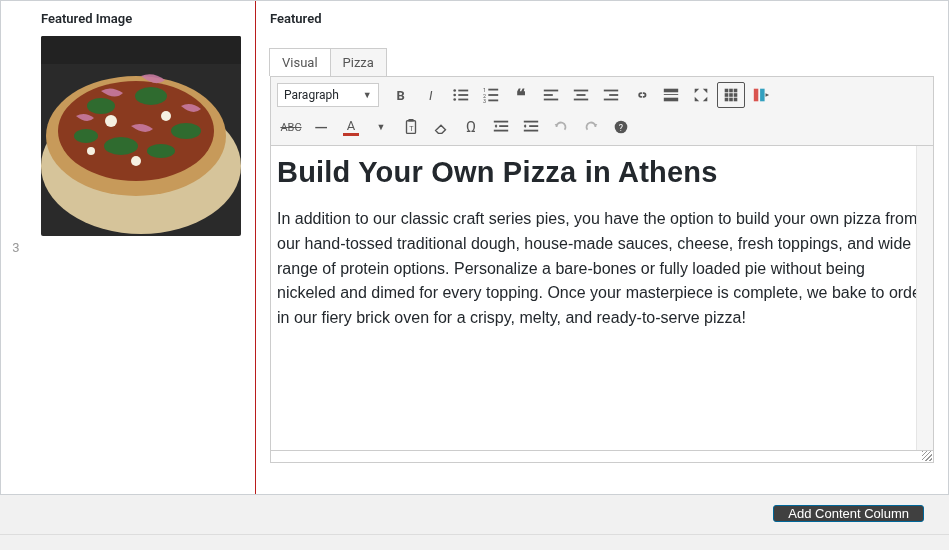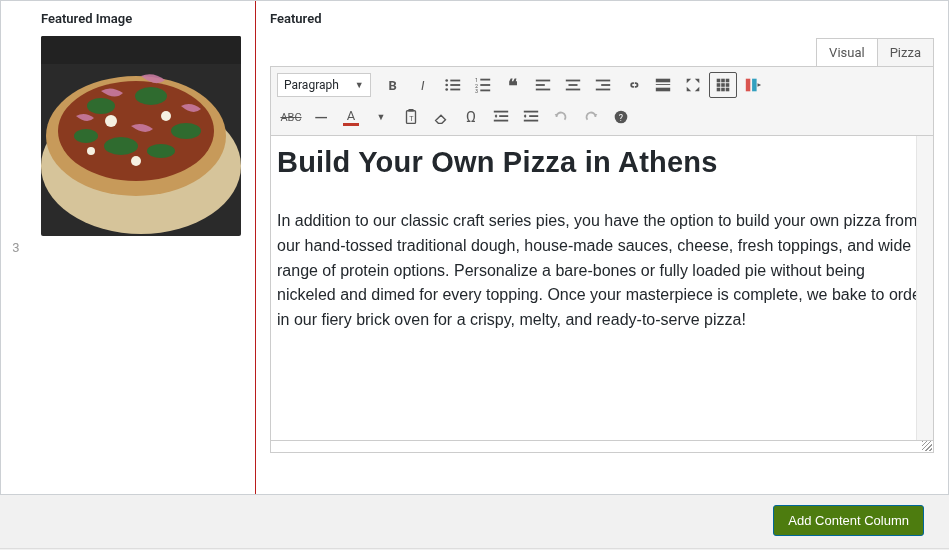--- a/index.html
+++ b/index.html
@@ -4,38 +4,38 @@
 <style>
 *{box-sizing:border-box;margin:0;padding:0}
 body{font-family:-apple-system,BlinkMacSystemFont,"Segoe UI",Roboto,sans-serif;font-size:13px;color:#23282d;background:#f1f1f1;width:949px;height:550px;overflow:hidden}
 .wrap{display:flex;border:1px solid #ccd0d4;background:#fff;margin:0 0 0 0;height:495px}
 .idx{width:30px;display:flex;align-items:center;justify-content:center;color:#999;font-size:13px}
 .col-left{width:225px;border-right:1px solid #b91c1c;padding:10px}
 .col-right{flex:1;padding:10px 14px}
 .label{font-weight:600;color:#23282d;margin-bottom:10px}
 .thumb{width:200px;height:200px;border-radius:2px;overflow:hidden}
 .thumb svg{width:100%;height:100%;display:block}
-.tabs{display:flex;justify-content:flex-end;margin-top:12px}
+.tabs{display:flex;margin-top:22px}
 .tab{border:1px solid #ccc;border-bottom:none;padding:6px 12px;background:#f5f5f5;color:#555;font-size:13px;cursor:pointer;margin-left:-1px}
 .tab.active{background:#fff;color:#555}
 .toolbar{border:1px solid #ccc;background:#f5f5f5;padding:2px 6px}
 .trow{display:flex;align-items:center;gap:2px;padding:3px 0}
-.sel{border:1px solid #ccc;background:#fff;padding:4px 6px;font-size:12px;display:flex;align-items:center;gap:16px;cursor:pointer;margin-right:6px}
+.sel{border:1px solid #ccc;background:#fff;padding:4px 6px;font-size:12px;display:flex;align-items:center;gap:24px;cursor:pointer;margin-right:6px}
 .caret{font-size:9px;color:#555}
 .tbtn{width:28px;height:26px;display:flex;align-items:center;justify-content:center;color:#555;cursor:pointer;border-radius:2px}
 .tbtn.boxed{border:1px solid #555}
 .tbtn svg{width:18px;height:18px}
 .editor{border:1px solid #ccc;border-top:none;background:#fff;padding:10px 6px;height:305px;overflow:auto;position:relative}
-.editor h1{font-family:Futura,"Century Gothic",AppleGothic,sans-serif;font-weight:700;font-size:29px;letter-spacing:0.2px;margin-bottom:30px}
+.editor h1{font-family:Futura,"Century Gothic",AppleGothic,sans-serif;font-weight:700;font-size:29px;letter-spacing:0.2px;margin-bottom:18px}
 .editor p{font-family:Futura,"Century Gothic",AppleGothic,sans-serif;font-size:16px;line-height:1.55;font-weight:400}
 .ed-v-scroll{position:absolute;right:-1px;top:0;width:18px;height:100%;background:#f5f5f5;border-left:1px solid #e5e5e5}
 .resize-grip{border:1px solid #ccc;border-top:none;height:12px;background:#fff;display:flex;justify-content:flex-end;align-items:flex-end;padding:1px}
 .resize-grip .grip{width:10px;height:10px;background:repeating-linear-gradient(135deg,#999,#999 1px,transparent 1px,transparent 3px);cursor:nwse-resize}
 .footer{display:flex;justify-content:flex-end;padding:10px 25px 0 0}
-.btn-primary{background:#4d7c0f;border:1px solid #006799;color:#fff;padding:7px 14px;font-size:13px;cursor:pointer;border-radius:3px}
+.btn-primary{background:#404040;border:1px solid #006799;color:#fff;padding:0 14px;font-size:13px;cursor:pointer;border-radius:3px}
 .hr{border-top:1px solid #ddd;margin-top:12px}
 </style>
 </head>
 <body>
 
 <div class="wrap">
   <div class="idx">3</div>
   <div class="col-left">
     <div class="label">Featured Image</div>
     <div class="thumb">

